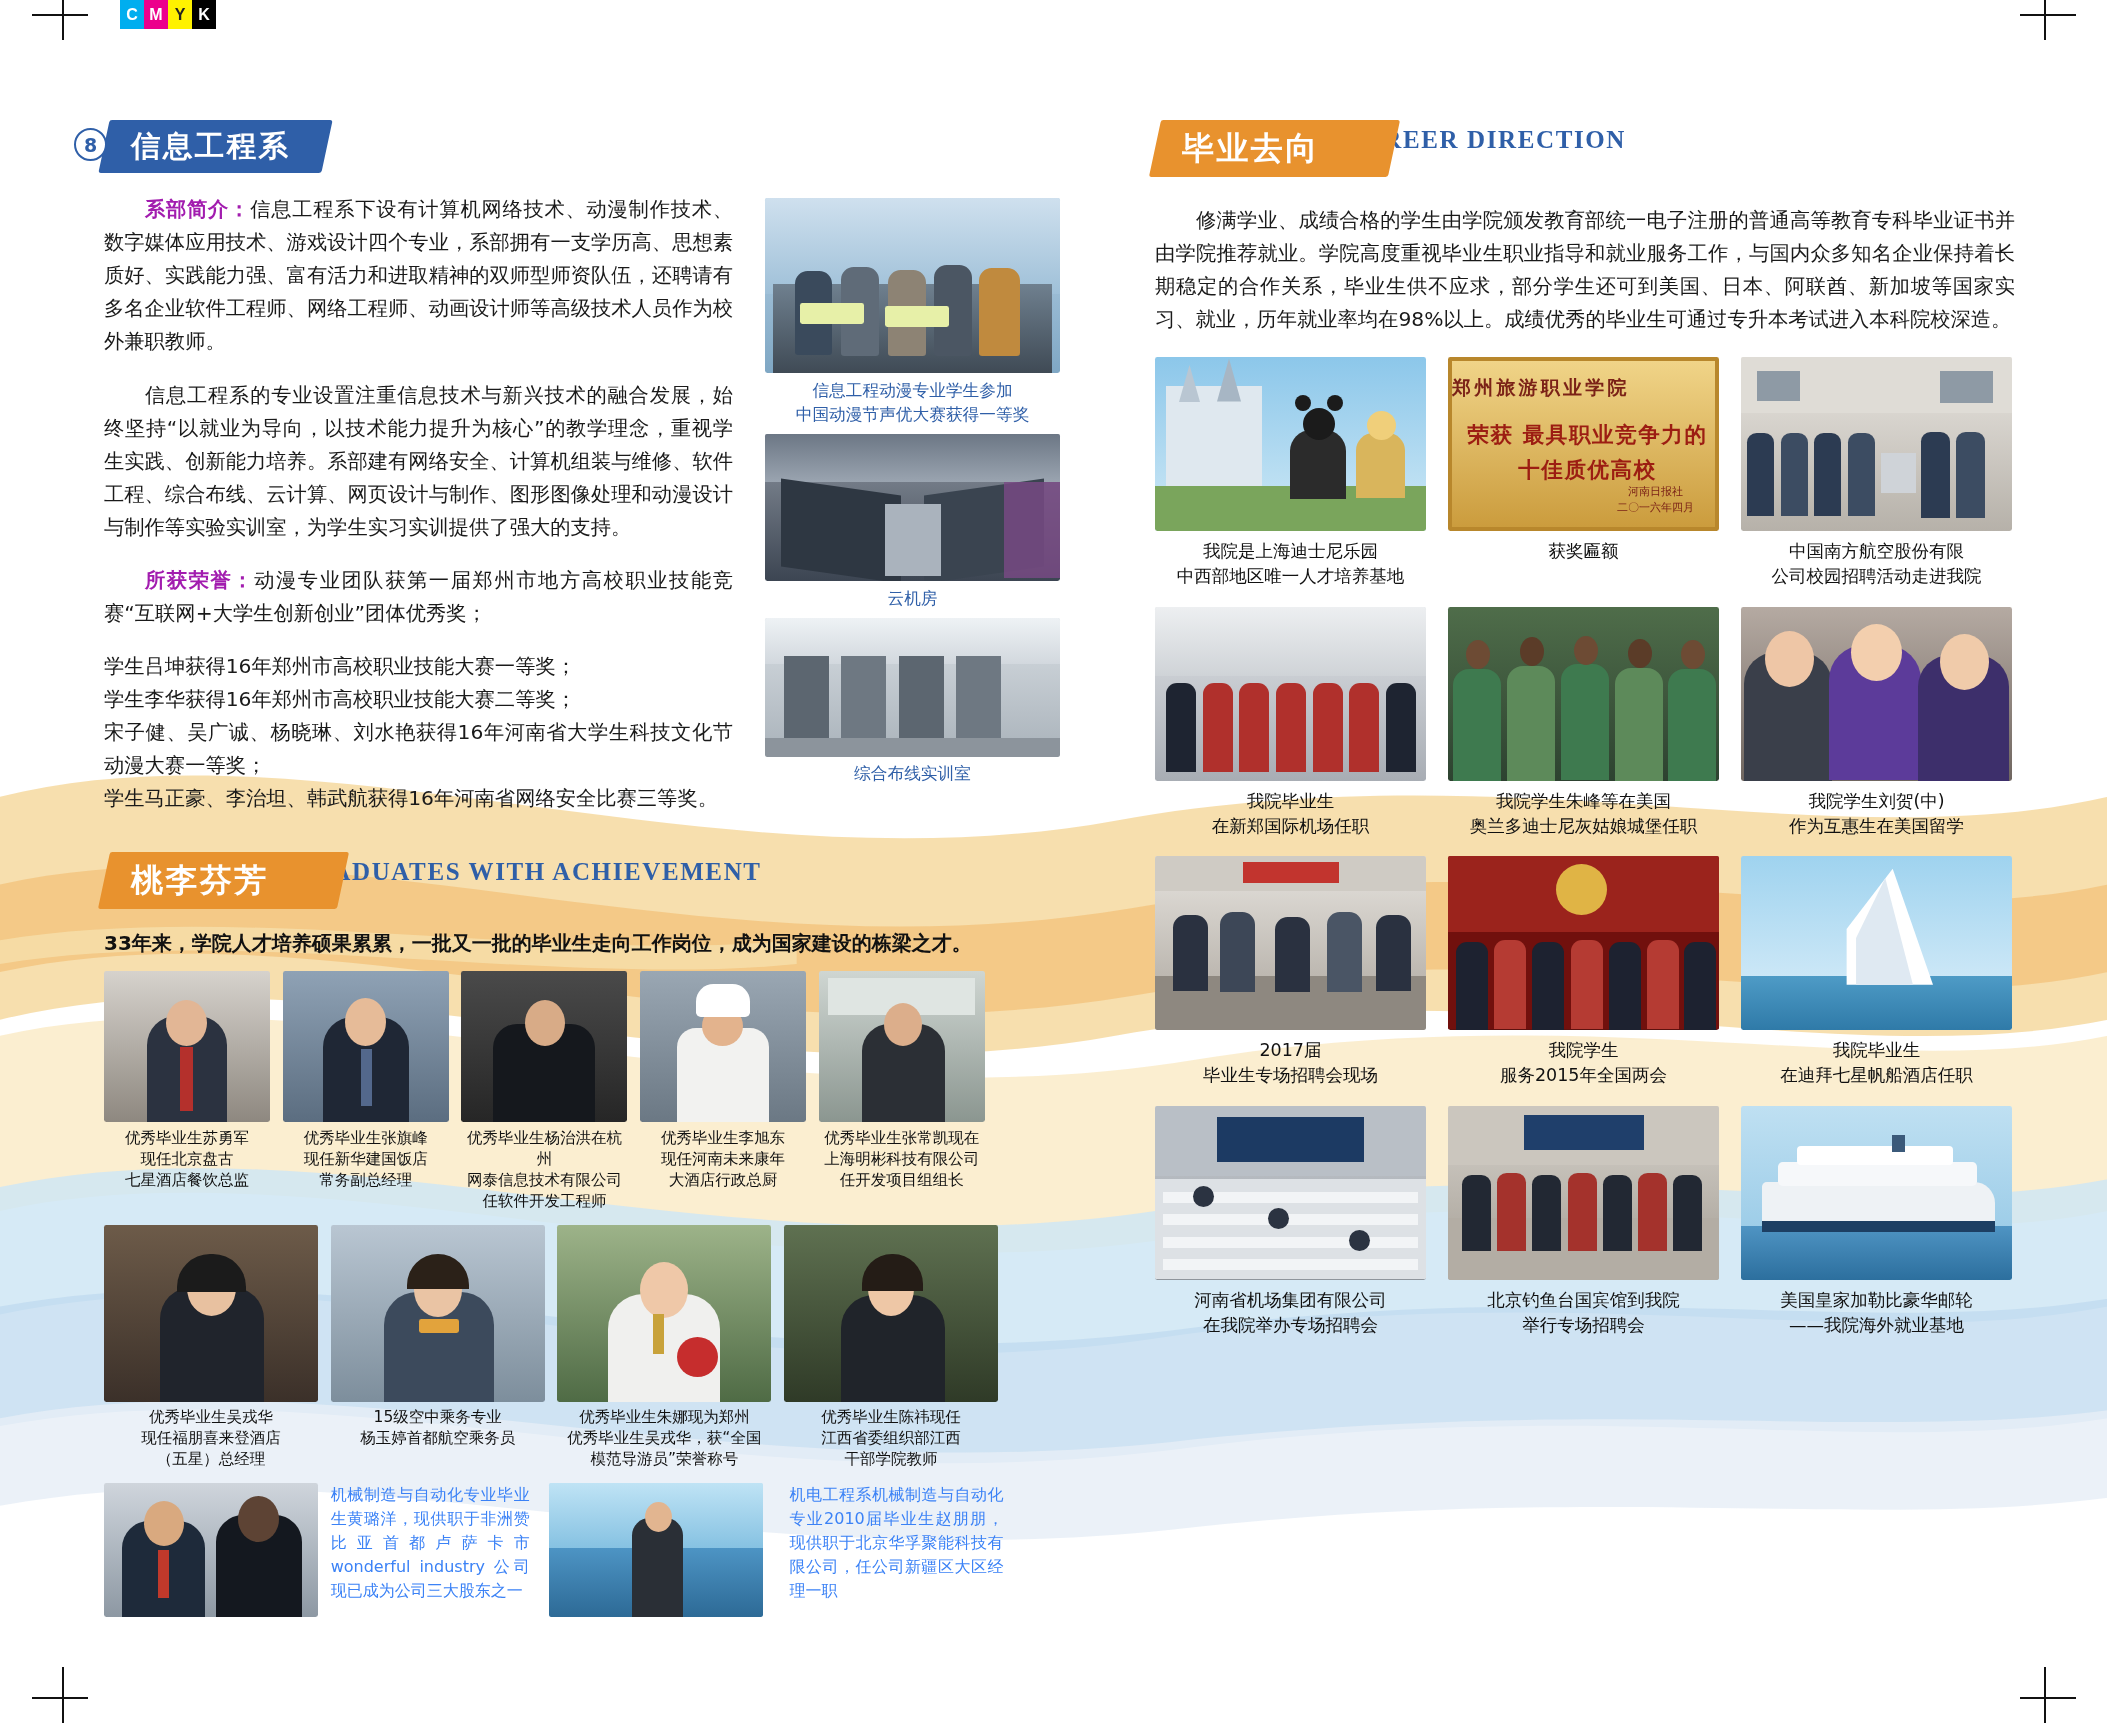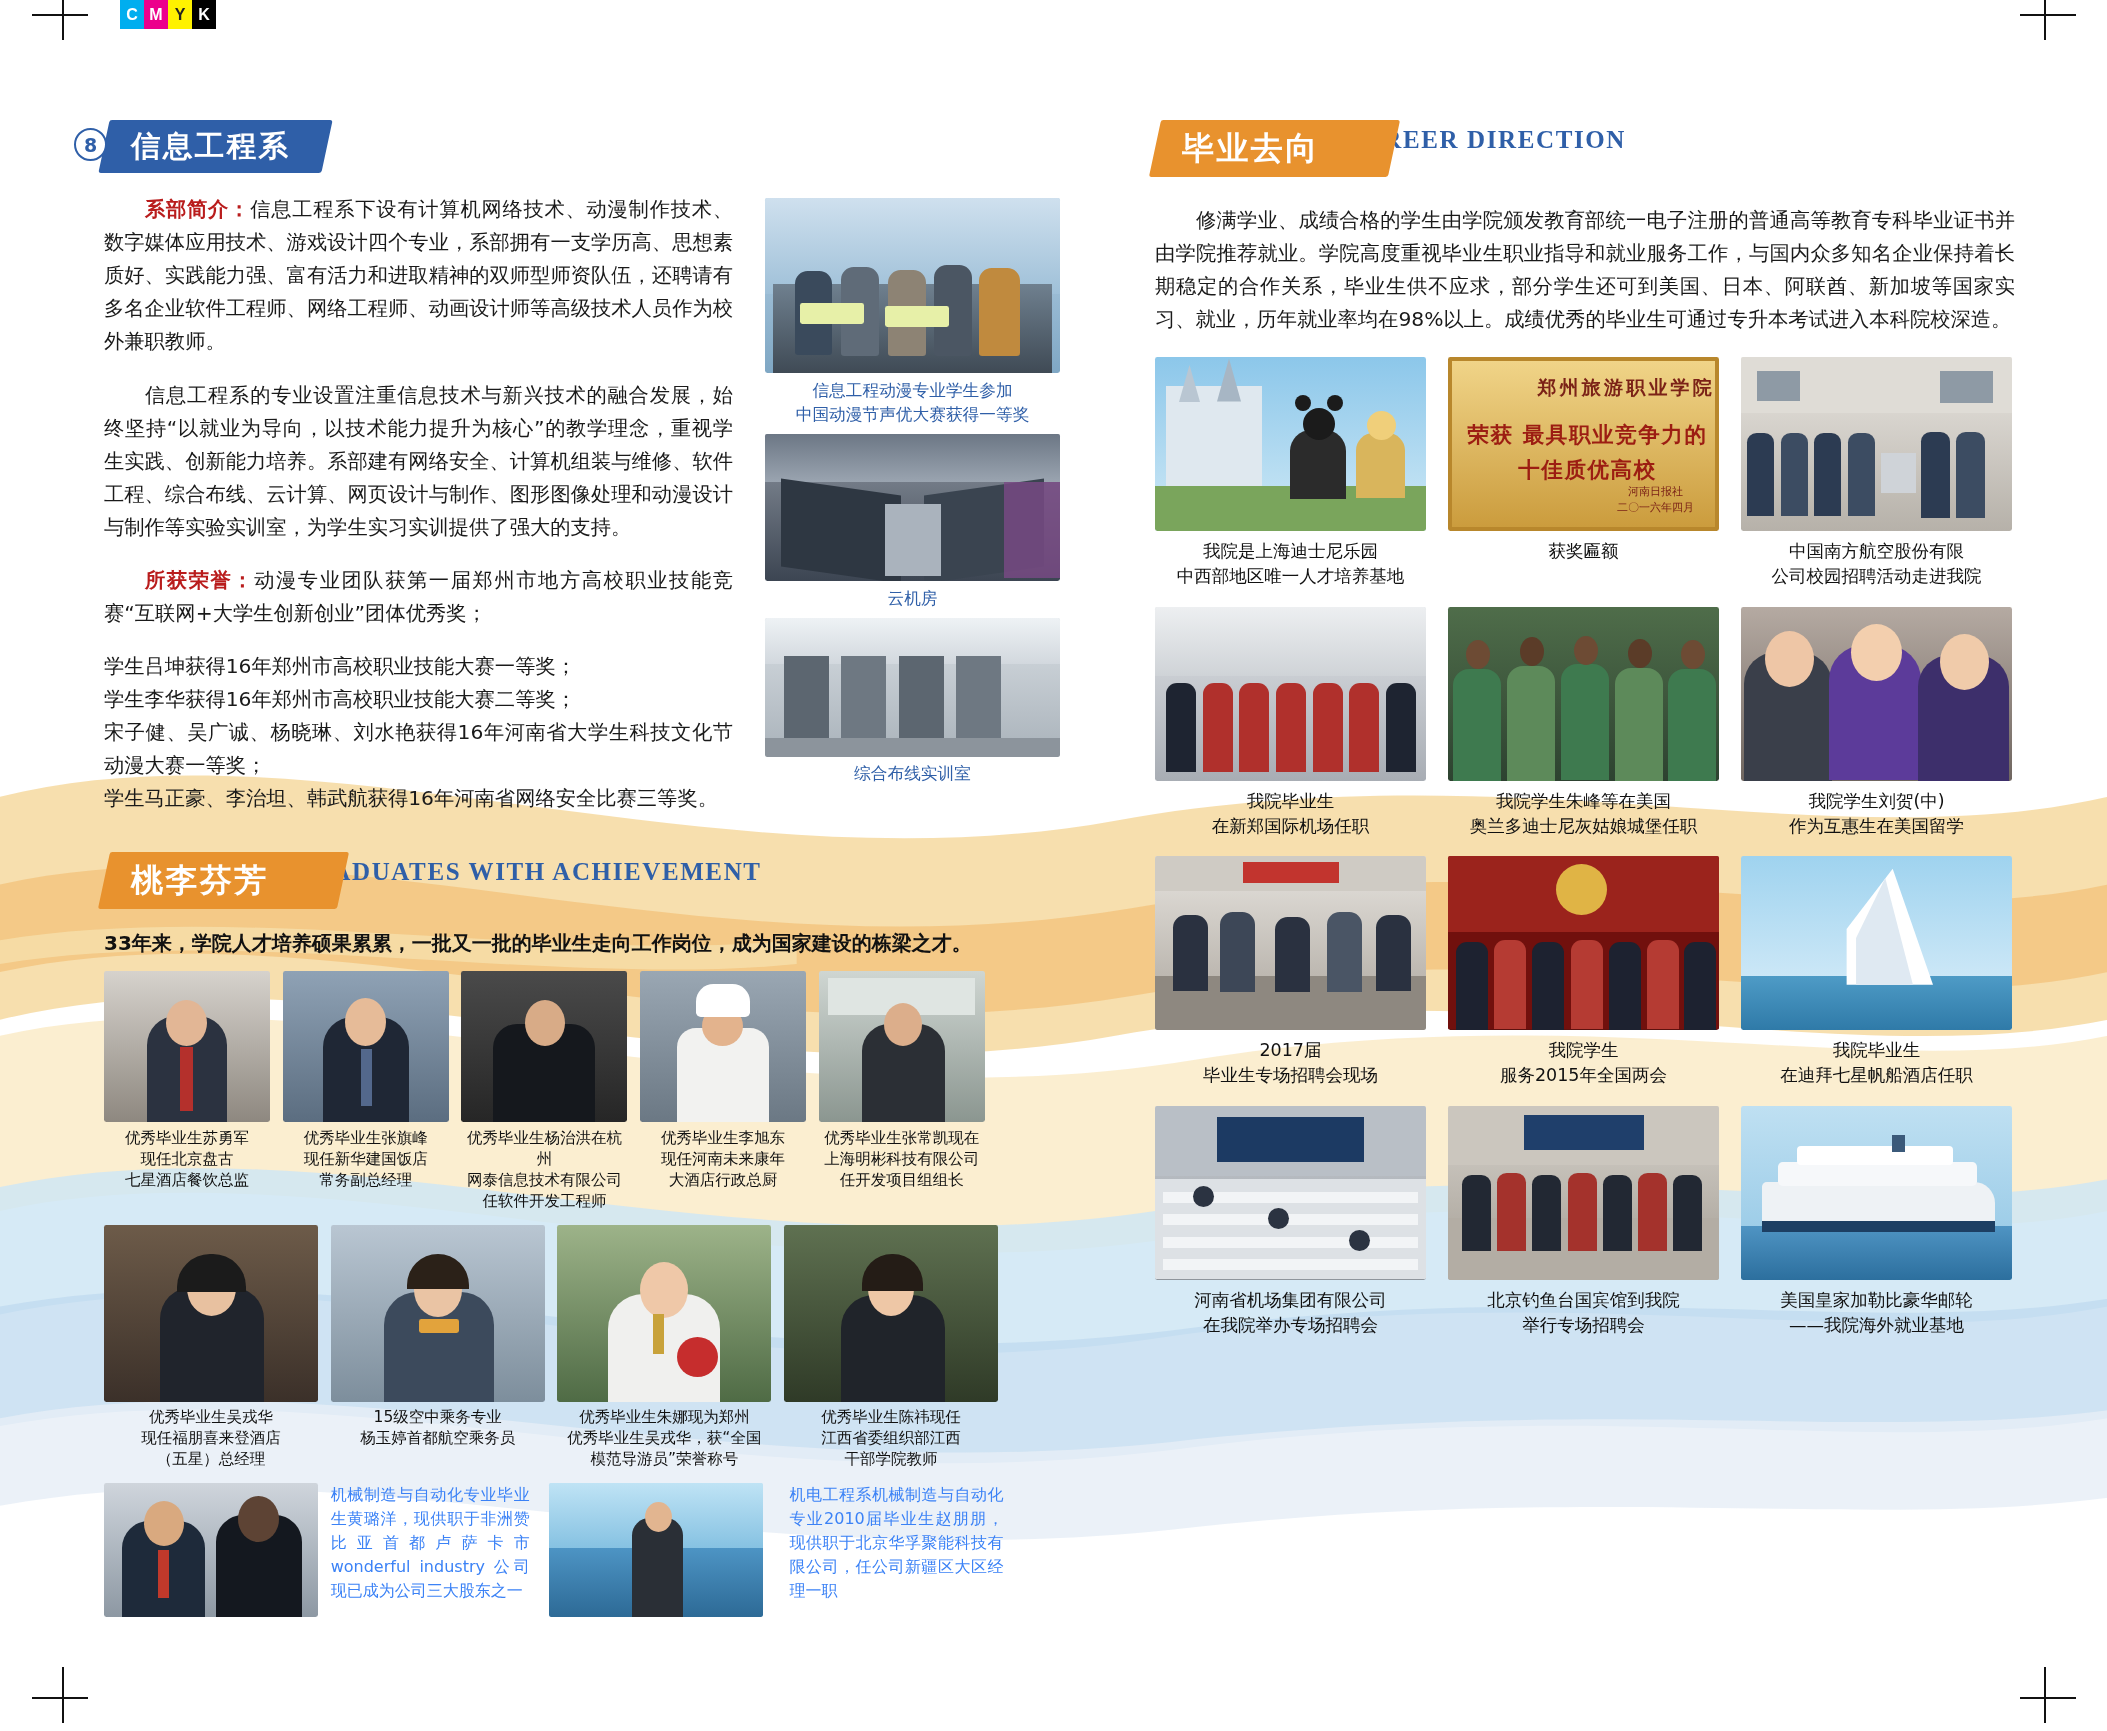--- a/index.html
+++ b/index.html
@@ -61,21 +61,21 @@
   }
   .eng-title { color:#2f5fa8; font-size:25px; font-weight:bold; letter-spacing:1.6px;
                font-family:"Liberation Serif", serif; margin-left:19px; vertical-align:11px; }
 
   
   .para {
     font-size:20.3px; line-height:33px; color:#1a1a1a; text-align:justify;
     font-family:"DejaVu Sans","Liberation Sans",sans-serif;
   }
   .indent { text-indent:41px; }
-  .lead { color:#b91c1c; font-weight:bold; }
+  .lead { color:#a21caf; font-weight:bold; }
 
   
   .left-body { position:relative; width:956px; margin-top:17.5px; }
   .left-text { width:629px; }
 
   
   .side-imgs { position:absolute; right:0; top:4.8px; width:295px; }
   .side-imgs .item { margin-bottom:8px; }
   .side-imgs .cap { font-size:16.7px; line-height:24px; color:#2f5fa8; text-align:center; margin-top:4.8px; }
 
@@ -361,21 +361,21 @@
           <div style="position:absolute;left:201px;top:76px;width:49px;height:65px;background:#d9b55c;border-radius:17.5px 17.5px 0 0;"></div>
           <div style="position:absolute;left:212px;top:54px;width:29px;height:29px;background:#f0cf7a;border-radius:50%;"></div>
         </div>
         <div class="rt-cap" style="white-space:pre-line;">我院是上海迪士尼乐园
 中西部地区唯一人才培养基地</div>
       </div>
 
       <div>
         <div class="ph" style="width:271px;height:174px;background:linear-gradient(#e7c16a,#c08f33); border:4.8px solid #b8872c;">
           <div style="position:absolute;left:0;top:0;right:0;bottom:0;background:linear-gradient(#f0d488,#cb9c3d);"></div>
-          <div style="position:absolute;left:0;top:14.3px;width:100%;text-align:right;color:#7b2217;font-size:19px;font-weight:bold;letter-spacing:3.2px;padding-left:10px;">郑州旅游职业学院</div>
+          <div style="position:absolute;left:0;top:14.3px;width:100%;text-align:left;color:#7b2217;font-size:19px;font-weight:bold;letter-spacing:3.2px;">郑州旅游职业学院</div>
           <div style="position:absolute;left:11px;top:56px;width:249px;text-align:center;color:#9c1d12;font-size:21.5px;font-weight:bold;line-height:35px;letter-spacing:1.6px;">荣获  最具职业竞争力的十佳质优高校</div>
           <div style="position:absolute;right:21px;bottom:11px;text-align:center;color:#7b2217;font-size:11px;line-height:16px;white-space:pre-line;">河南日报社
 二〇一六年四月</div>
         </div>
         <div class="rt-cap" style="white-space:pre-line;">获奖匾额</div>
       </div>
 
       <div>
         <div class="ph" style="width:271px;height:174px;background:linear-gradient(#e9e6e1,#b6b1a9);">
           <div style="position:absolute;left:0;top:0;width:271px;height:56px;background:#dfdcd6;"></div>

